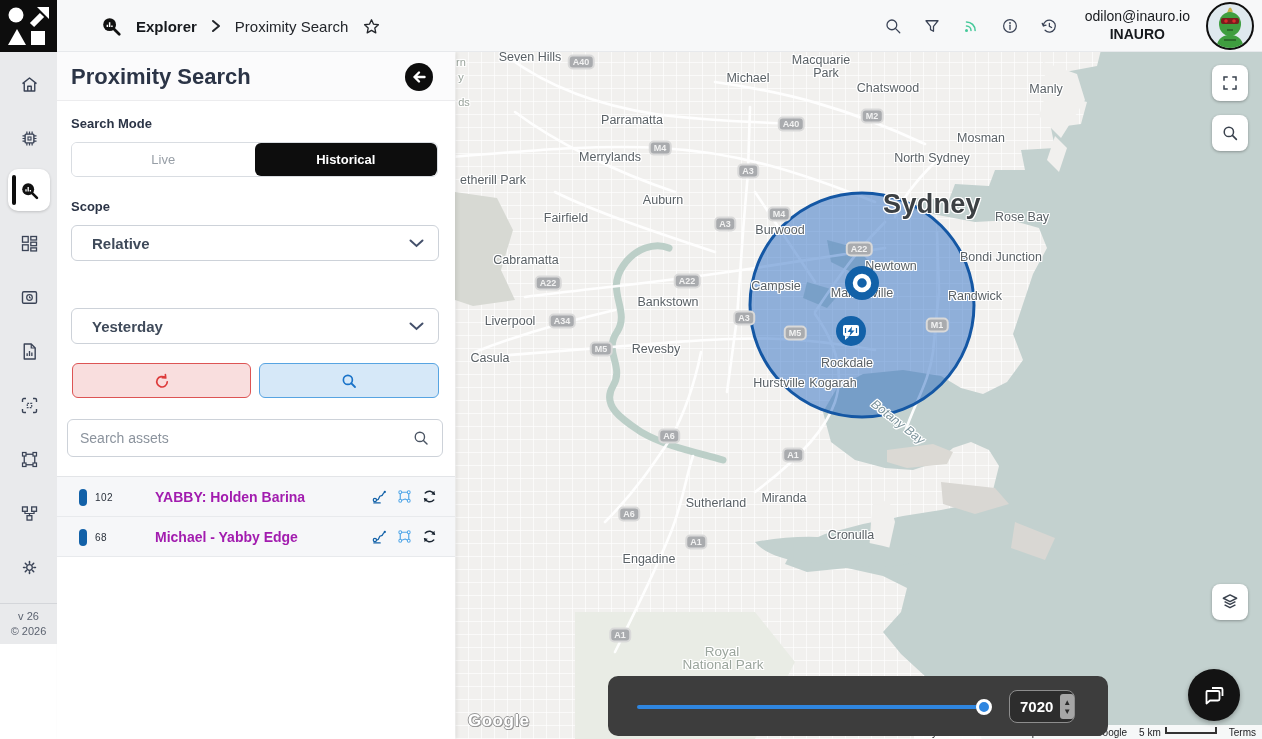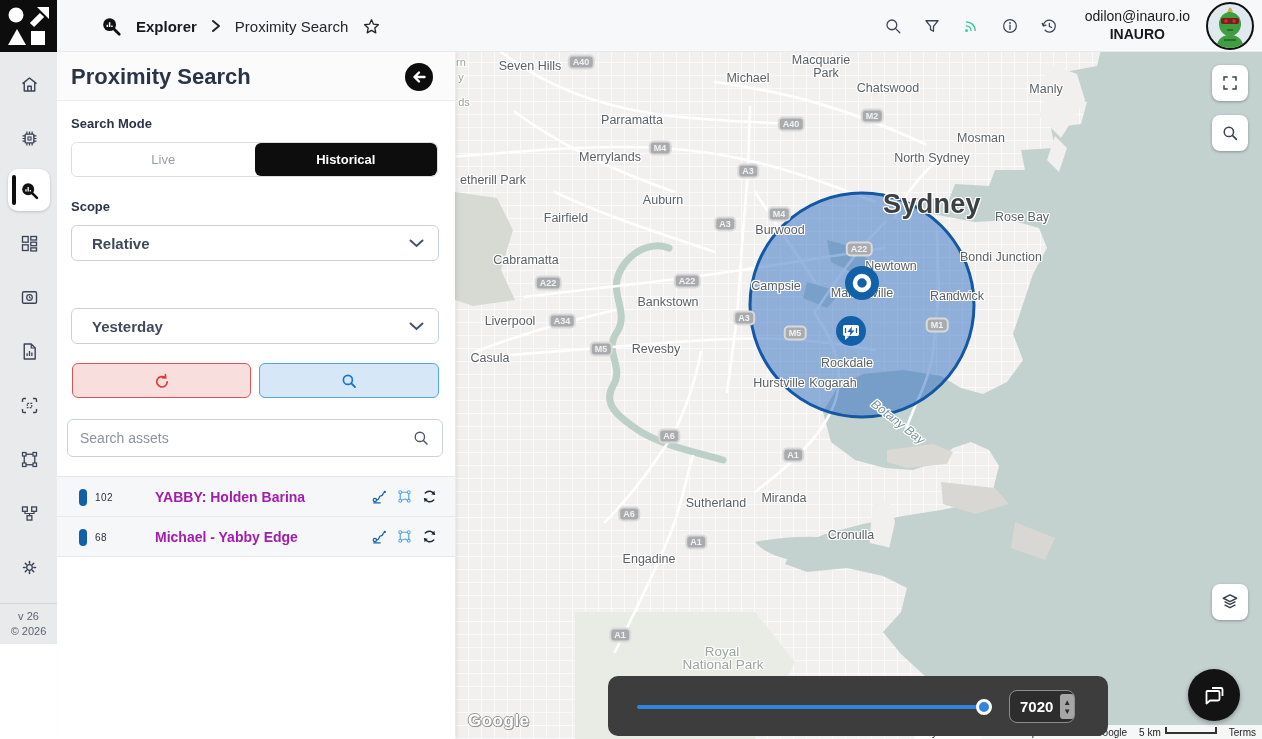--- a/index.html
+++ b/index.html
@@ -372,42 +372,42 @@
         <path d="M60,60 C100,90 160,120 220,140"></path>
         <path d="M480,110 C460,130 445,150 440,165"></path>
       </g>
     </svg>
 
     <svg class="layer" width="807" height="687" viewBox="0 0 807 687">
       <circle cx="407" cy="253" r="112" fill="rgba(25,95,190,0.45)" stroke="#1457a4" stroke-width="3"></circle>
     </svg>
 
     <div class="layer-labels" id="map-labels">
-        <div class="mlabel" style="left: 75px; top: 14px;">Seven Hills</div>
+        <div class="mlabel" style="left: 75px; top: 5px;">Seven Hills</div>
         <div class="mlabel" style="left: 366px; top: 8px;">Macquarie</div>
         <div class="mlabel" style="left: 371px; top: 21px;">Park</div>
         <div class="mlabel" style="left: 293px; top: 26px;">Michael</div>
         <div class="mlabel" style="left: 433px; top: 36px;">Chatswood</div>
         <div class="mlabel" style="left: 591px; top: 37px;">Manly</div>
         <div class="mlabel" style="left: 177px; top: 68px;">Parramatta</div>
         <div class="mlabel" style="left: 526px; top: 86px;">Mosman</div>
         <div class="mlabel" style="left: 477px; top: 106px;">North Sydney</div>
         <div class="mlabel" style="left: 155px; top: 105px;">Merrylands</div>
         <div class="mlabel" style="left: 38px; top: 128px;">etherill Park</div>
         <div class="mlabel" style="left: 111px; top: 166px;">Fairfield</div>
         <div class="mlabel big" style="left: 477px; top: 152px;">Sydney</div>
         <div class="mlabel" style="left: 567px; top: 165px;">Rose Bay</div>
         <div class="mlabel" style="left: 208px; top: 148px;">Auburn</div>
         <div class="mlabel" style="left: 325px; top: 178px;">Burwood</div>
         <div class="mlabel" style="left: 71px; top: 208px;">Cabramatta</div>
         <div class="mlabel" style="left: 546px; top: 205px;">Bondi Junction</div>
         <div class="mlabel" style="left: 436px; top: 214px;">Newtown</div>
         <div class="mlabel" style="left: 321px; top: 234px;">Campsie</div>
         <div class="mlabel" style="left: 407px; top: 241px;">Marrickville</div>
-        <div class="mlabel" style="left: 502px; top: 244px;">Randwick</div>
+        <div class="mlabel" style="left: 520px; top: 244px;">Randwick</div>
         <div class="mlabel" style="left: 213px; top: 250px;">Bankstown</div>
         <div class="mlabel" style="left: 55px; top: 269px;">Liverpool</div>
         <div class="mlabel" style="left: 201px; top: 297px;">Revesby</div>
         <div class="mlabel" style="left: 35px; top: 306px;">Casula</div>
         <div class="mlabel" style="left: 376px; top: 311px; margin-left: 16px;">Rockdale</div>
         <div class="mlabel" style="left: 324px; top: 331px;">Hurstville</div>
         <div class="mlabel" style="left: 378px; top: 331px;">Kogarah</div>
         <div class="mlabel water" style="left: 443px; top: 370px;">Botany Bay</div>
         <div class="mlabel" style="left: 261px; top: 451px;">Sutherland</div>
         <div class="mlabel" style="left: 329px; top: 446px;">Miranda</div>

